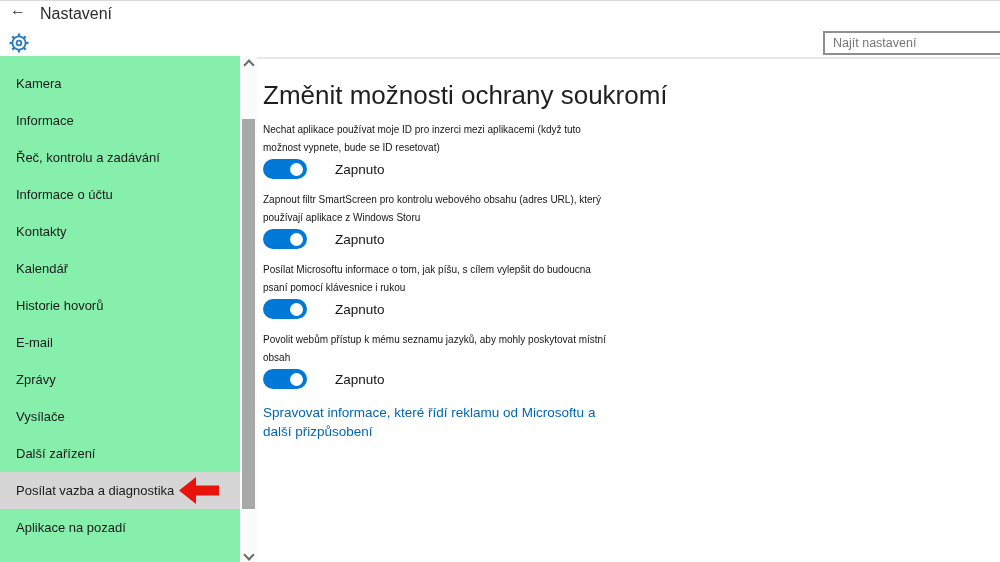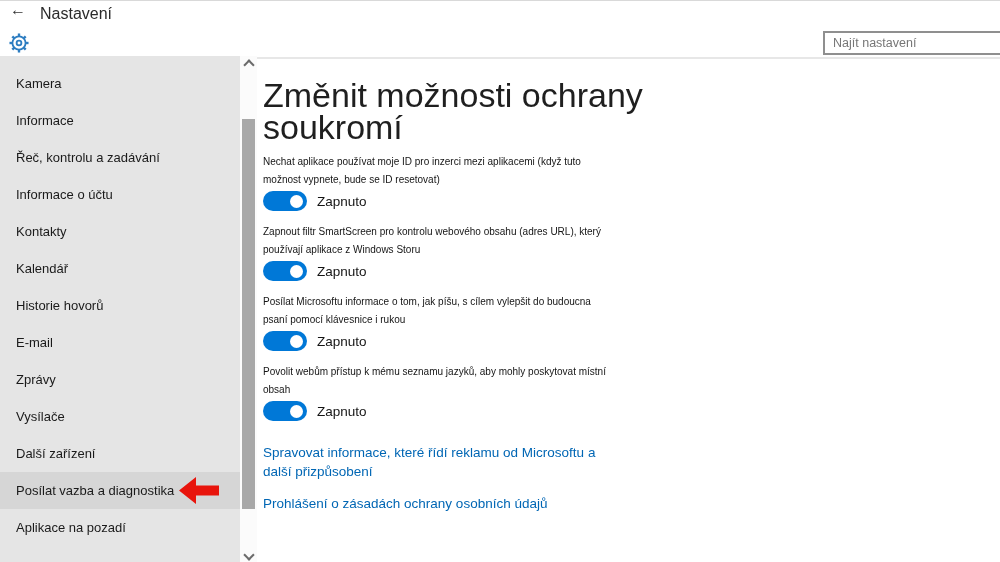--- a/index.html
+++ b/index.html
@@ -13,45 +13,45 @@
   .app-title{position:absolute;left:40px;top:4px;font-size:16px;color:#2b2b2b;}
   
   .gear{position:absolute;left:8px;top:31px;width:22px;height:22px;}
   .page-title{position:absolute;left:40px;top:35px;font-size:14.5px;font-weight:bold;letter-spacing:.6px;color:#1a1a1a;margin-top:38px;}
   .search{position:absolute;left:823px;top:30px;width:190px;height:24px;box-sizing:border-box;
     border:2px solid #8f8f8f;background:#fff;font-family:"Liberation Sans",sans-serif;
     font-size:12.5px;color:#555;padding:0 8px;outline:none;}
   .search::placeholder{color:#767676;opacity:1;}
   .header-divider{position:absolute;left:0;top:56px;width:1000px;height:2px;background:#e7e7e7;}
   
-  .sidebar{position:absolute;left:0;top:55px;width:240px;height:507px;background:#e5e5e5;
+  .sidebar{position:absolute;left:0;top:55px;width:240px;height:507px;background:#86efac;
     padding-top:9px;box-sizing:border-box;}
   .nav-item{height:37px;line-height:37px;padding-left:16px;font-size:13px;color:#1a1a1a;cursor:pointer;
     white-space:nowrap;}
   .nav-item.selected{background:#d6d6d6;}
   
   .scrollbar{position:absolute;left:240px;top:55px;width:17px;height:507px;background:#fbfbfb;}
   .scroll-thumb{position:absolute;left:2px;top:63px;width:13px;height:390px;background:#a8a8a8;cursor:pointer;}
   .scroll-arrow{position:absolute;left:4px;width:8px;height:8px;cursor:pointer;}
   .scroll-arrow span{position:absolute;left:1px;top:2px;width:6px;height:6px;border-left:2px solid #6b6b6b;border-top:2px solid #6b6b6b;}
   .scroll-up{top:3px;}
   .scroll-up span{transform:rotate(45deg);}
   .scroll-down{bottom:3px;}
   .scroll-down span{top:-1px;transform:rotate(225deg);}
   
   .annotation-arrow{position:absolute;left:179px;top:476px;width:40px;height:27px;}
   
   .content{position:absolute;left:263px;top:70px;width:420px;}
-  .content h1{font-size:34px;line-height:32px;font-weight:300;color:#1f1f1f;margin:8px 0 10px 0;}
+  .content h1{font-size:26px;line-height:32px;font-weight:300;color:#1f1f1f;margin:8px 0 10px 0;}
   .desc{font-size:10px;line-height:18px;color:#151515;margin:0 0 2px 0;width:352px;}
   .toggle-row{display:flex;align-items:center;height:20px;margin:0 0 12px 0;}
   .toggle{position:relative;width:44px;height:20px;border-radius:10px;background:#0078d7;cursor:pointer;flex:0 0 auto;}
   .knob{position:absolute;right:4px;top:3.5px;width:13px;height:13px;border-radius:50%;background:#ffffff;}
-  .state{margin-left:10px;font-size:13.5px;color:#151515;}
-  .links{margin-top:22px;}
+  .state{margin-left:28px;font-size:13.5px;color:#151515;}
+  .links{margin-top:14px;}
   .link{display:block;color:#0066b4;font-size:13.5px;line-height:19px;width:360px;text-decoration:none;margin-bottom:13px;cursor:pointer;}
 </style>
 </head>
 <body>
 
 <div class="window">
 
   <span class="back-btn">←</span>
   <span class="app-title">Nastavení</span>
 
@@ -135,17 +135,16 @@
     <p class="desc">Povolit webům přístup k mému seznamu jazyků, aby mohly poskytovat místní obsah</p>
     <div class="toggle-row">
       <div class="toggle">
         <div class="knob"></div>
       </div>
       <span class="state">Zapnuto</span>
     </div>
 
     <div class="links">
       <a class="link">Spravovat informace, které řídí reklamu od Microsoftu a další přizpůsobení</a>
-      <a class="link">Prohlášení o zásadách ochrany osobních údajů</a>
     </div>
   </main>
 
 </div>
 
 </body></html>

